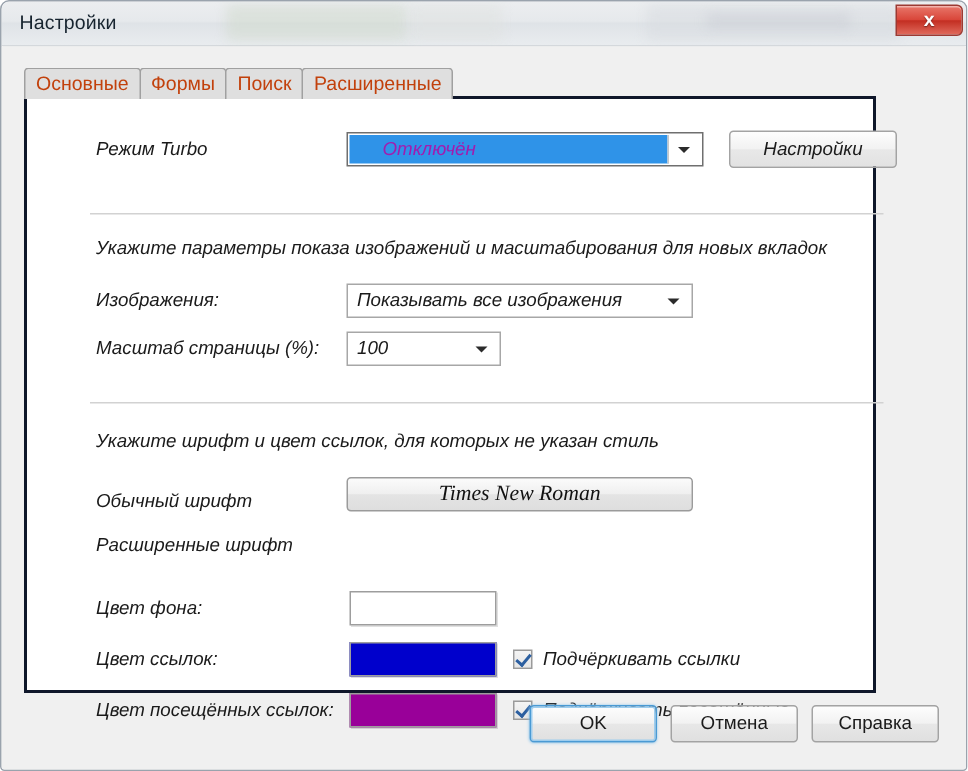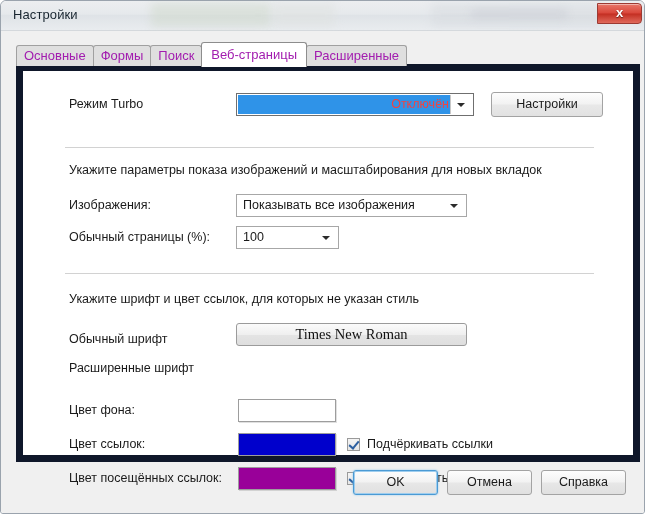--- a/index.html
+++ b/index.html
@@ -105,44 +105,45 @@
     position: relative;
     box-sizing: border-box;
     height: 21px;
     padding: 0 7px;
     margin-right: -1px;
     background: #dfdfdf;
     border: 1px solid #a0a0a0;
     border-bottom: none;
     border-radius: 3px 3px 0 0;
     font-size: 13px;
-    color: #a21caf;
+    color: #c2410c;
     line-height: 19px;
     white-space: nowrap;
     cursor: default;
   }
   .tab.active {
     height: 25px;
     line-height: 24px;
     background: #ffffff;
     border-color: #8d8d8d;
     z-index: 6;
     padding: 0 9px;
     margin-bottom: -1px;
   }
 
   .panel {
     position: absolute;
     left: 15px;
     top: 33px;
-    width: 624px;
+    width: 568px;
     height: 398px;
     box-sizing: border-box;
     background: #ffffff;
-    border: 7px solid #0f172a;
+    border: 2px solid #0f172a;
+    font-style: italic;
   }
 
   .row-label {
     position: absolute;
     font-size: 12.5px;
     color: #1a1a1a;
     white-space: nowrap;
   }
   .section-note {
     position: absolute;
@@ -188,24 +189,23 @@
   .combo.focused {
     border-color: #6f6f6f;
   }
   .combo.focused .valbox {
     position: absolute;
     left: 1px; top: 1px; bottom: 1px;
     right: 22px;
     background: #2f93e8;
   }
   .combo.focused .val {
-    color: #ef4444;
+    color: #a21caf;
     left: 23px;
     top: 3px;
-    text-align: right;
   }
   .combo.focused .btnarea {
     position: absolute;
     right: 1px; top: 1px; bottom: 1px;
     width: 21px;
     background: #ffffff;
     border-left: 1px solid #c8c8c8;
   }
 
   
@@ -326,23 +326,20 @@
     <div class="tabstrip">
       <div class="tab">
         <span>Основные</span>
       </div>
       <div class="tab">
         <span>Формы</span>
       </div>
       <div class="tab">
         <span>Поиск</span>
       </div>
-      <div class="tab active">
-        <span>Веб-страницы</span>
-      </div>
       <div class="tab">
         <span>Расширенные</span>
       </div>
     </div>
 
     <div class="panel">
 
       <div class="row-label" style="left:46px; top:26px;">Режим Turbo</div>
 
       <div class="combo focused" style="left:213px; top:22px; width:238px;">
@@ -360,21 +357,21 @@
 
       <div class="section-note" style="left:46px; top:92px;">Укажите параметры показа изображений и масштабирования для новых вкладок</div>
 
       <div class="row-label" style="left:46px; top:127px;">Изображения:</div>
 
       <div class="combo" style="left:213px; top:123px; width:231px;">
         <div class="val">Показывать все изображения</div>
         <div class="arrow"></div>
       </div>
 
-      <div class="row-label" style="left:46px; top:159px;">Обычный страницы (%):</div>
+      <div class="row-label" style="left:46px; top:159px;">Масштаб страницы (%):</div>
 
       <div class="combo" style="left:213px; top:155px; width:103px;">
         <div class="val">100</div>
         <div class="arrow"></div>
       </div>
 
 
       <div class="sep" style="left:42px; top:202px; width:529px;"></div>
 
       <div class="section-note" style="left:46px; top:221px;">Укажите шрифт и цвет ссылок, для которых не указан стиль</div>

